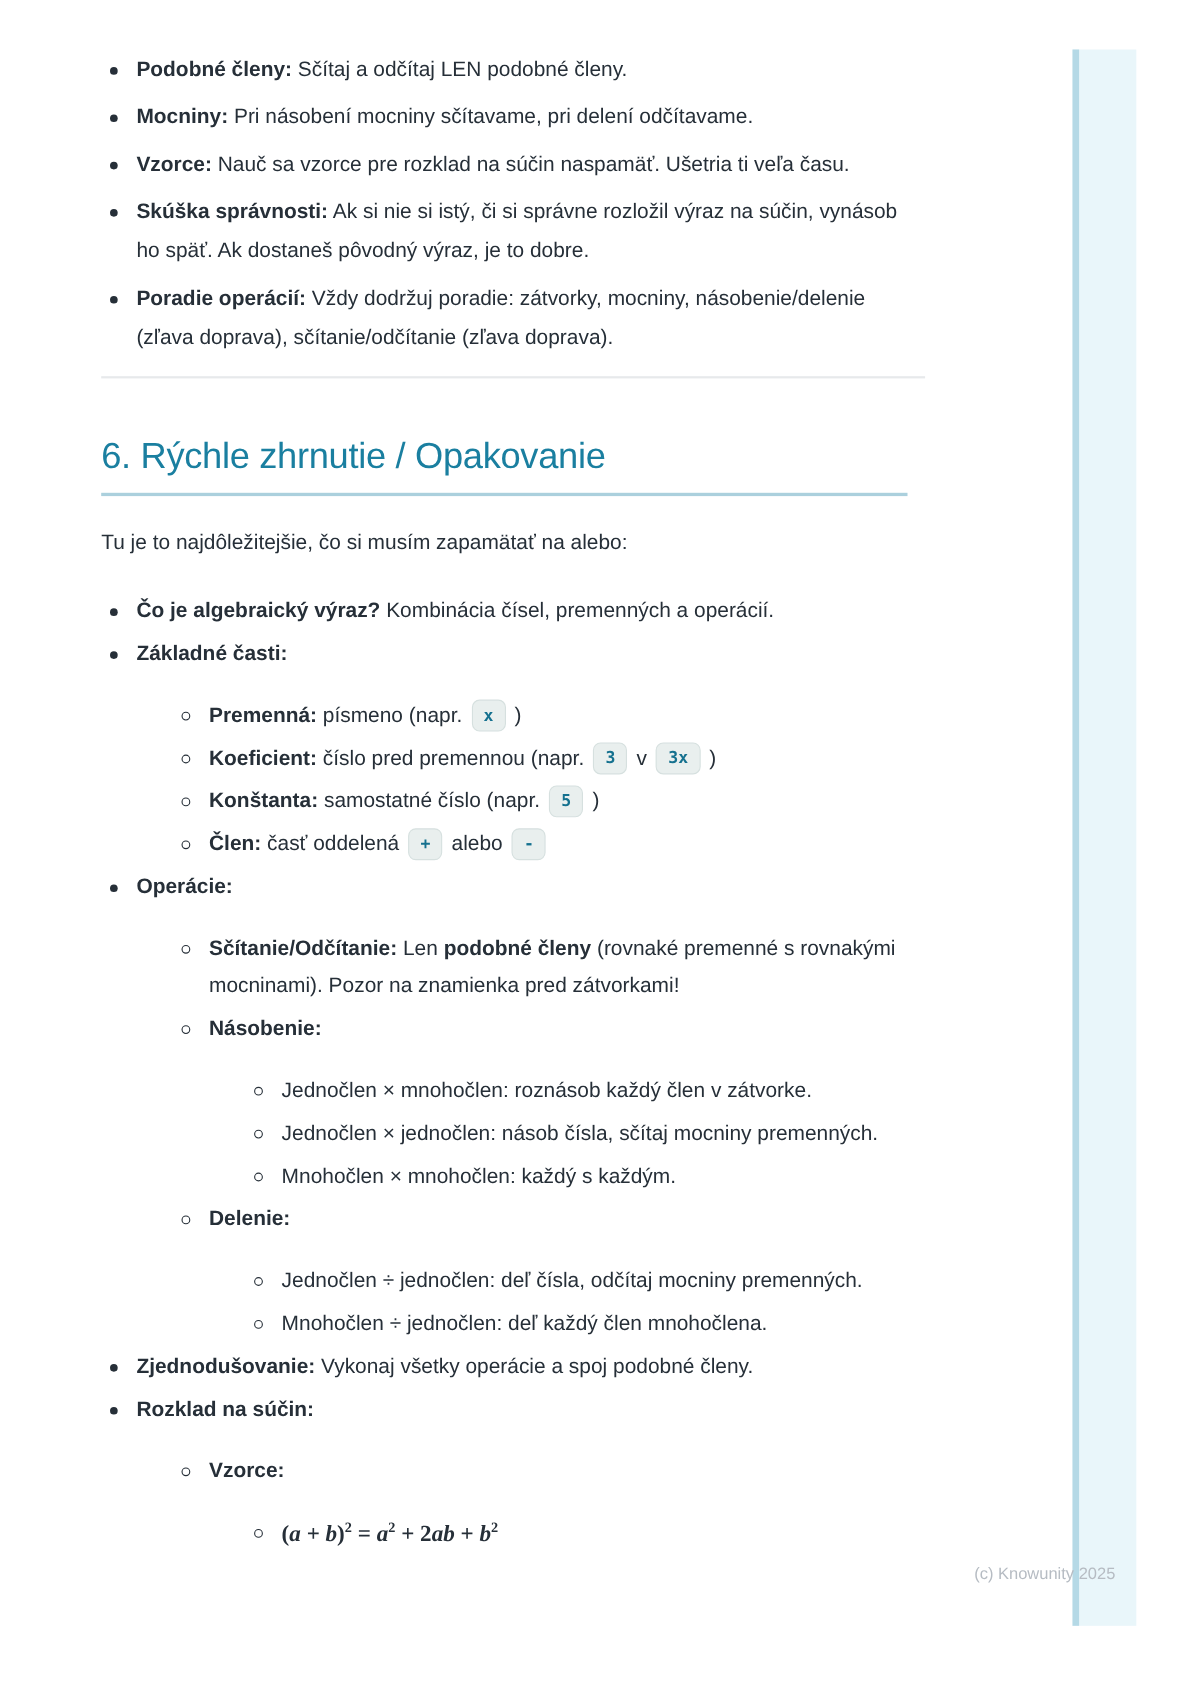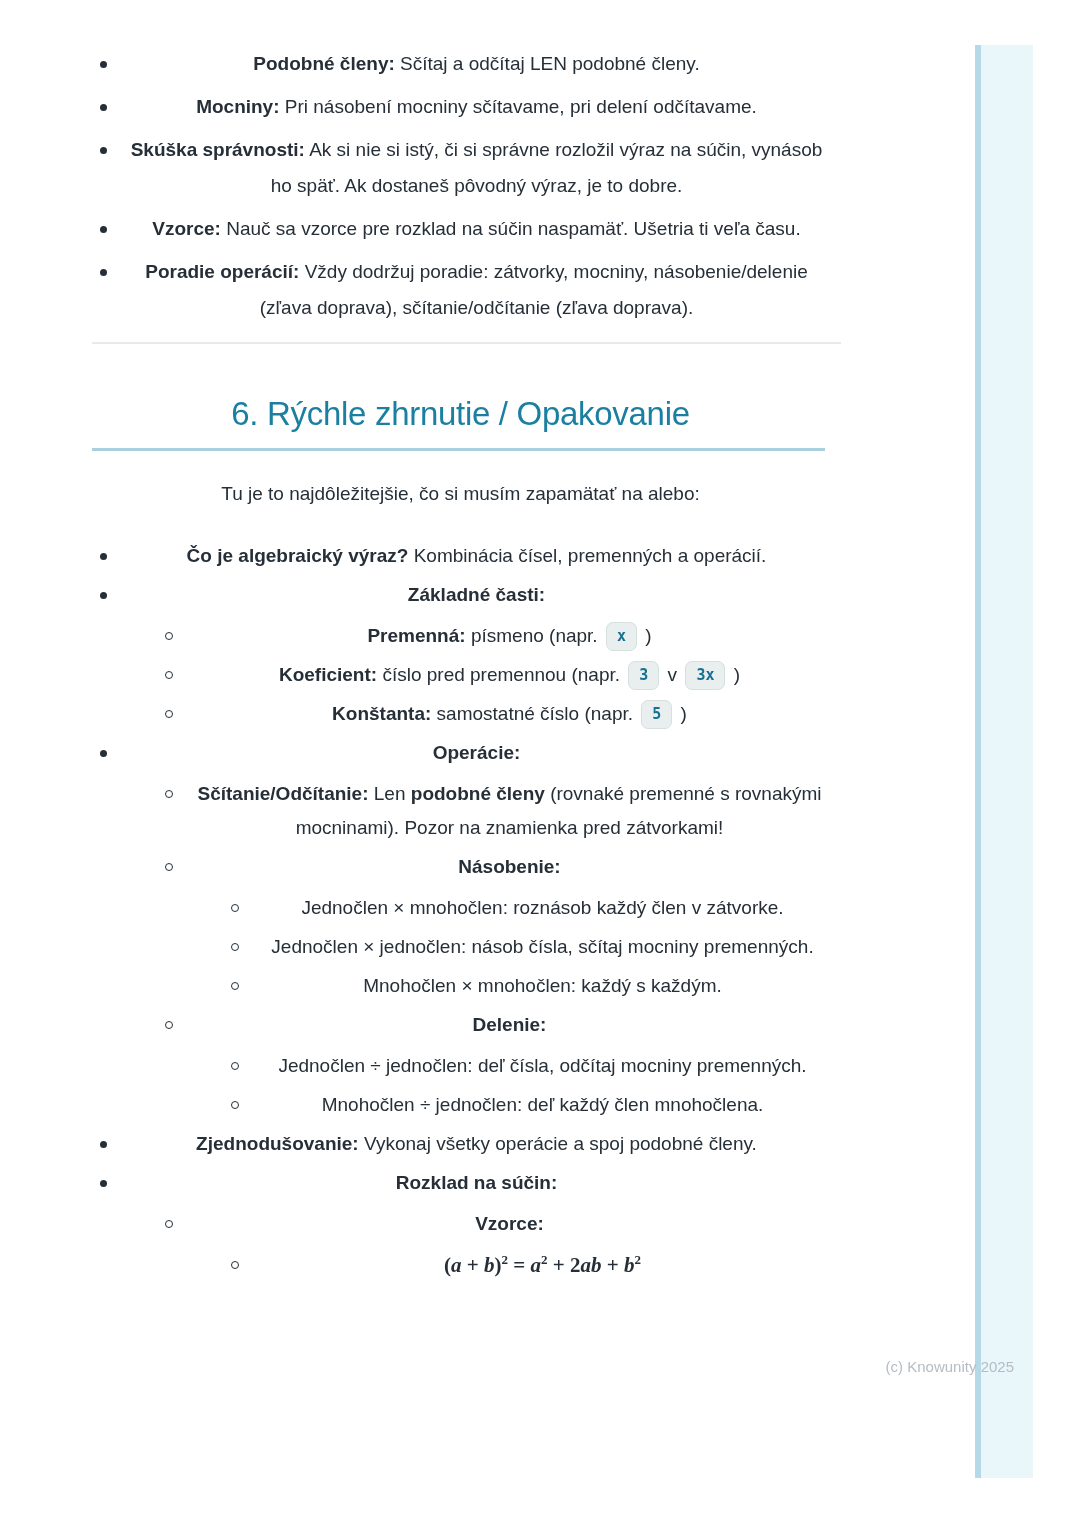--- a/index.html
+++ b/index.html
@@ -1,38 +1,37 @@
 <!DOCTYPE html>
 <html style="--accent: #1a7fa0; --underline: #abd0dd; --rule: #e7e9eb; --txt: #262f38; --chip-bg: #e9efee; --chip-border: #d6e0df; --chip-text: #15718f; --panel: #e9f6fa; --panel-line: #b5d9e6; --footer: #b6bcc3;"><head>
 <meta charset="utf-8">
 <style>
   html,body { margin:0; padding:0; background:#ffffff; }
   .page {
     position:relative; width:1080px; height:1528px; overflow:hidden;
     background:#fff; color:var(--txt,#262f38);
     font-family:"Liberation Sans", sans-serif;
-    text-align:center;
   }
   .content { position:absolute; left:92px; top:46px; width:737px; }
 
   ul { list-style:none; margin:0; padding:0; }
   li { position:relative; padding-left:32px; font-size:19px; margin-bottom:7px; }
 
   #top-list > li { line-height:36px; margin-bottom:7px; }
   #top-list > li::before {
     content:""; position:absolute; left:8px; top:15px;
     width:7px; height:7px; border-radius:50%; background:var(--txt,#262f38);
   }
 
   #summary-list li { line-height:34px; margin-bottom:5px; }
   ul.lvl1 > li::before {
     content:""; position:absolute; left:8px; top:14px;
     width:7px; height:7px; border-radius:50%; background:var(--txt,#262f38);
   }
-  ul.lvl2, ul.lvl3 { margin-left:34px; margin-top:7px; }
+  ul.lvl2, ul.lvl3 { margin-left:34px; margin-top:22px; }
   ul.lvl2 > li::before, ul.lvl3 > li::before {
     content:""; position:absolute; left:7px; top:13px;
     width:6px; height:6px; border-radius:50%;
     background:transparent; border:1.7px solid var(--txt,#262f38); box-sizing:border-box;
     width:8px; height:8px;
   }
 
   .divider {
     border:none; border-top:2px solid var(--rule,#e7e9eb);
     margin:16px 0 0 0; width:749px;
@@ -58,50 +57,51 @@
   .math .mi { font-style:italic; }
   .math sup { font-size:13px; line-height:0; }
 
   .edge-panel {
     position:absolute; top:45px; right:47px; width:58px; height:1433px;
     background:var(--panel,#e9f6fa); z-index:1;
   }
   .edge-line { position:absolute; left:0; top:0; width:6px; height:100%; background:var(--panel-line,#b5d9e6); }
 
   .footer {
-    position:absolute; top:1358px; right:66px; z-index:3;
+    position:absolute; top:1422px; right:66px; z-index:3;
     font-size:15px; color:var(--footer,#b6bcc3);
   }
 </style>
 </head>
 <body>
 
 <div class="page">
   <div class="content">
     <ul id="top-list" class="lvl1">
         <li><strong>Podobné členy:</strong><span> Sčítaj a odčítaj LEN podobné členy.</span></li>
         <li><strong>Mocniny:</strong><span> Pri násobení mocniny sčítavame, pri delení odčítavame.</span></li>
+        <li><strong>Vzorce:</strong><span> Nauč sa vzorce pre rozklad na súčin naspamäť. Ušetria ti veľa času.</span></li>
         <li><strong>Skúška správnosti:</strong><span> Ak si nie si istý, či si správne rozložil výraz na súčin, vynásob ho späť. Ak dostaneš pôvodný výraz, je to dobre.</span></li>
-        <li><strong>Vzorce:</strong><span> Nauč sa vzorce pre rozklad na súčin naspamäť. Ušetria ti veľa času.</span></li>
         <li><strong>Poradie operácií:</strong><span> Vždy dodržuj poradie: zátvorky, mocniny, násobenie/delenie (zľava doprava), sčítanie/odčítanie (zľava doprava).</span></li>
       </ul>
 
     <hr class="divider">
 
     <h2 class="heading">6. Rýchle zhrnutie / Opakovanie</h2>
     <div class="heading-underline"></div>
 
     <p class="intro">Tu je to najdôležitejšie, čo si musím zapamätať na alebo:</p>
 
     <ul id="summary-list" class="lvl1">
         <li><strong>Čo je algebraický výraz?</strong><span> Kombinácia čísel, premenných a operácií.</span></li>
         <li><strong>Základné časti:</strong><ul class="lvl2">
             <li><strong>Premenná:</strong><span> písmeno (napr. </span><code class="chip">x</code><span> )</span></li>
             <li><strong>Koeficient:</strong><span> číslo pred premennou (napr. </span><code class="chip">3</code><span> v </span><code class="chip">3x</code><span> )</span></li>
             <li><strong>Konštanta:</strong><span> samostatné číslo (napr. </span><code class="chip">5</code><span> )</span></li>
+            <li><strong>Člen:</strong><span> časť oddelená </span><code class="chip">+</code><span> alebo </span><code class="chip">-</code></li>
           </ul></li>
         <li><strong>Operácie:</strong><ul class="lvl2">
             <li><strong>Sčítanie/Odčítanie:</strong><span> Len </span><strong>podobné členy</strong><span> (rovnaké premenné s rovnakými mocninami). Pozor na znamienka pred zátvorkami!</span></li>
             <li><strong>Násobenie:</strong><ul class="lvl3">
                 <li><span>Jednočlen × mnohočlen: roznásob každý člen v zátvorke.</span></li>
                 <li><span>Jednočlen × jednočlen: násob čísla, sčítaj mocniny premenných.</span></li>
                 <li><span>Mnohočlen × mnohočlen: každý s každým.</span></li>
               </ul></li>
             <li><strong>Delenie:</strong><ul class="lvl3">
                 <li><span>Jednočlen ÷ jednočlen: deľ čísla, odčítaj mocniny premenných.</span></li>

